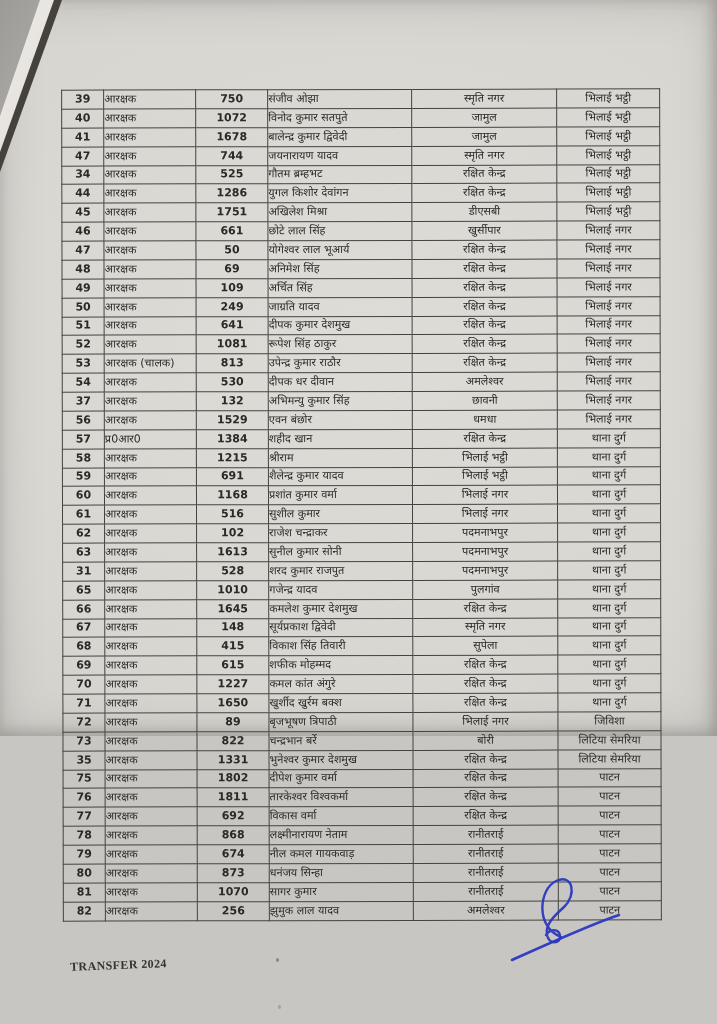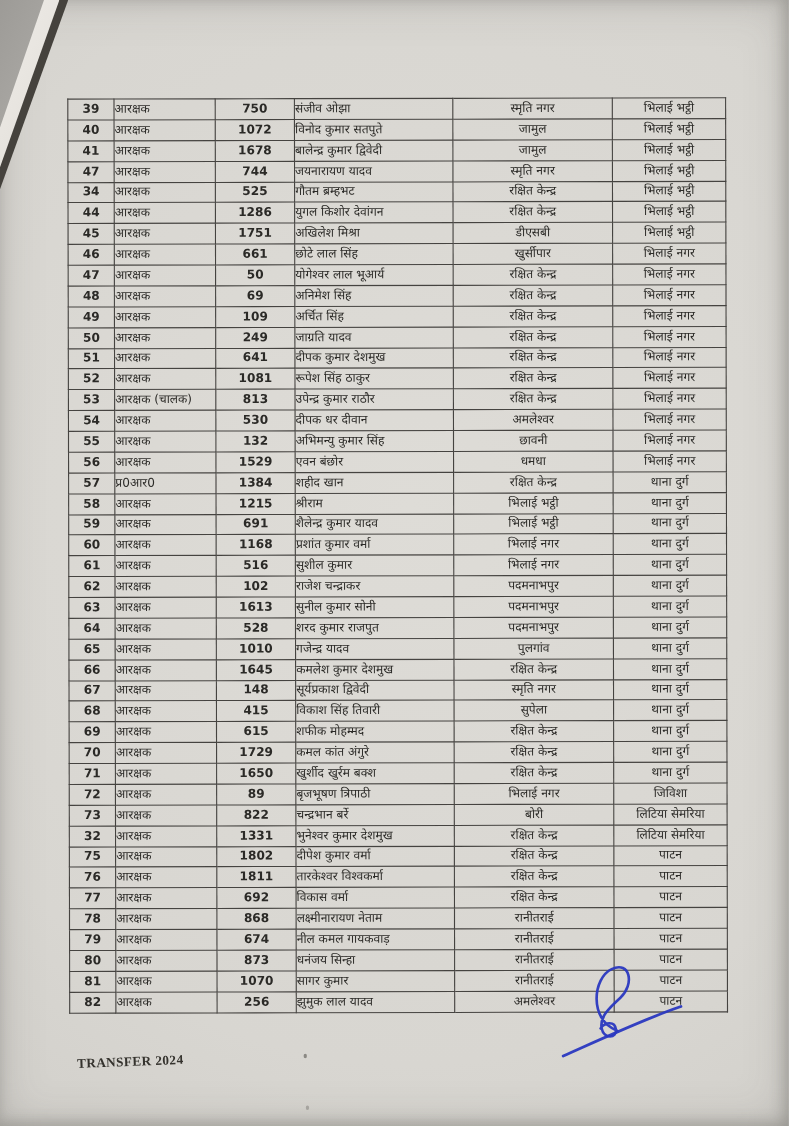--- a/index.html
+++ b/index.html
@@ -1,20 +1,20 @@
 <!DOCTYPE html>
 <html><head>
 <meta charset="utf-8">
 <style>
   * { margin:0; padding:0; box-sizing:border-box; }
   html,body { width:717px; height:1024px; }
   body { font-family:"DejaVu Sans", sans-serif; background:#c8c6c2; overflow:hidden; }
 
   .page {
-    position:relative; width:717px; height:1024px;
+    position:relative; width:717px; height:736px;
     background:
       radial-gradient(ellipse 120% 90% at 52% 45%, #dedcd7 0%, #d8d6d1 55%, #cdcbc6 92%, #c4c2be 100%);
     box-shadow: inset 0 0 40px rgba(90,88,84,.25), inset -6px 0 12px rgba(80,78,74,.18), inset 0 -6px 12px rgba(80,78,74,.15);
   }
 
   
   .corner-dark   { position:absolute; left:0; top:0; width:70px; height:185px;
                    background:#45423d; clip-path:polygon(0 0, 62px 0, 0 172px); z-index:3; }
   .corner-light  { position:absolute; left:0; top:0; width:70px; height:185px;
                    background:linear-gradient(115deg,#efece7,#dcd9d4); clip-path:polygon(0 0, 54px 0, 0 152px); z-index:4; }
@@ -196,21 +196,21 @@
           </tr>
           <tr>
             <td class="col-sno">54</td>
             <td class="col-rank">आरक्षक</td>
             <td class="col-number">530</td>
             <td class="col-name">दीपक धर दीवान</td>
             <td class="col-from">अमलेश्वर</td>
             <td class="col-to">भिलाई नगर</td>
           </tr>
           <tr>
-            <td class="col-sno">55</td>
+            <td class="col-sno">37</td>
             <td class="col-rank">आरक्षक</td>
             <td class="col-number">132</td>
             <td class="col-name">अभिमन्यु कुमार सिंह</td>
             <td class="col-from">छावनी</td>
             <td class="col-to">भिलाई नगर</td>
           </tr>
           <tr>
             <td class="col-sno">56</td>
             <td class="col-rank">आरक्षक</td>
             <td class="col-number">1529</td>
@@ -268,21 +268,21 @@
           </tr>
           <tr>
             <td class="col-sno">63</td>
             <td class="col-rank">आरक्षक</td>
             <td class="col-number">1613</td>
             <td class="col-name">सुनील कुमार सोनी</td>
             <td class="col-from">पदमनाभपुर</td>
             <td class="col-to">थाना दुर्ग</td>
           </tr>
           <tr>
-            <td class="col-sno">64</td>
+            <td class="col-sno">31</td>
             <td class="col-rank">आरक्षक</td>
             <td class="col-number">528</td>
             <td class="col-name">शरद कुमार राजपुत</td>
             <td class="col-from">पदमनाभपुर</td>
             <td class="col-to">थाना दुर्ग</td>
           </tr>
           <tr>
             <td class="col-sno">65</td>
             <td class="col-rank">आरक्षक</td>
             <td class="col-number">1010</td>
@@ -318,21 +318,21 @@
             <td class="col-sno">69</td>
             <td class="col-rank">आरक्षक</td>
             <td class="col-number">615</td>
             <td class="col-name">शफीक मोहम्मद</td>
             <td class="col-from">रक्षित केन्द्र</td>
             <td class="col-to">थाना दुर्ग</td>
           </tr>
           <tr>
             <td class="col-sno">70</td>
             <td class="col-rank">आरक्षक</td>
-            <td class="col-number">1729</td>
+            <td class="col-number">1227</td>
             <td class="col-name">कमल कांत अंगुरे</td>
             <td class="col-from">रक्षित केन्द्र</td>
             <td class="col-to">थाना दुर्ग</td>
           </tr>
           <tr>
             <td class="col-sno">71</td>
             <td class="col-rank">आरक्षक</td>
             <td class="col-number">1650</td>
             <td class="col-name">खुर्शीद खुर्रम बक्श</td>
             <td class="col-from">रक्षित केन्द्र</td>
@@ -348,21 +348,21 @@
           </tr>
           <tr>
             <td class="col-sno">73</td>
             <td class="col-rank">आरक्षक</td>
             <td class="col-number">822</td>
             <td class="col-name">चन्द्रभान बर्रे</td>
             <td class="col-from">बोरी</td>
             <td class="col-to">लिटिया सेमरिया</td>
           </tr>
           <tr>
-            <td class="col-sno">32</td>
+            <td class="col-sno">35</td>
             <td class="col-rank">आरक्षक</td>
             <td class="col-number">1331</td>
             <td class="col-name">भुनेश्वर कुमार देशमुख</td>
             <td class="col-from">रक्षित केन्द्र</td>
             <td class="col-to">लिटिया सेमरिया</td>
           </tr>
           <tr>
             <td class="col-sno">75</td>
             <td class="col-rank">आरक्षक</td>
             <td class="col-number">1802</td>

